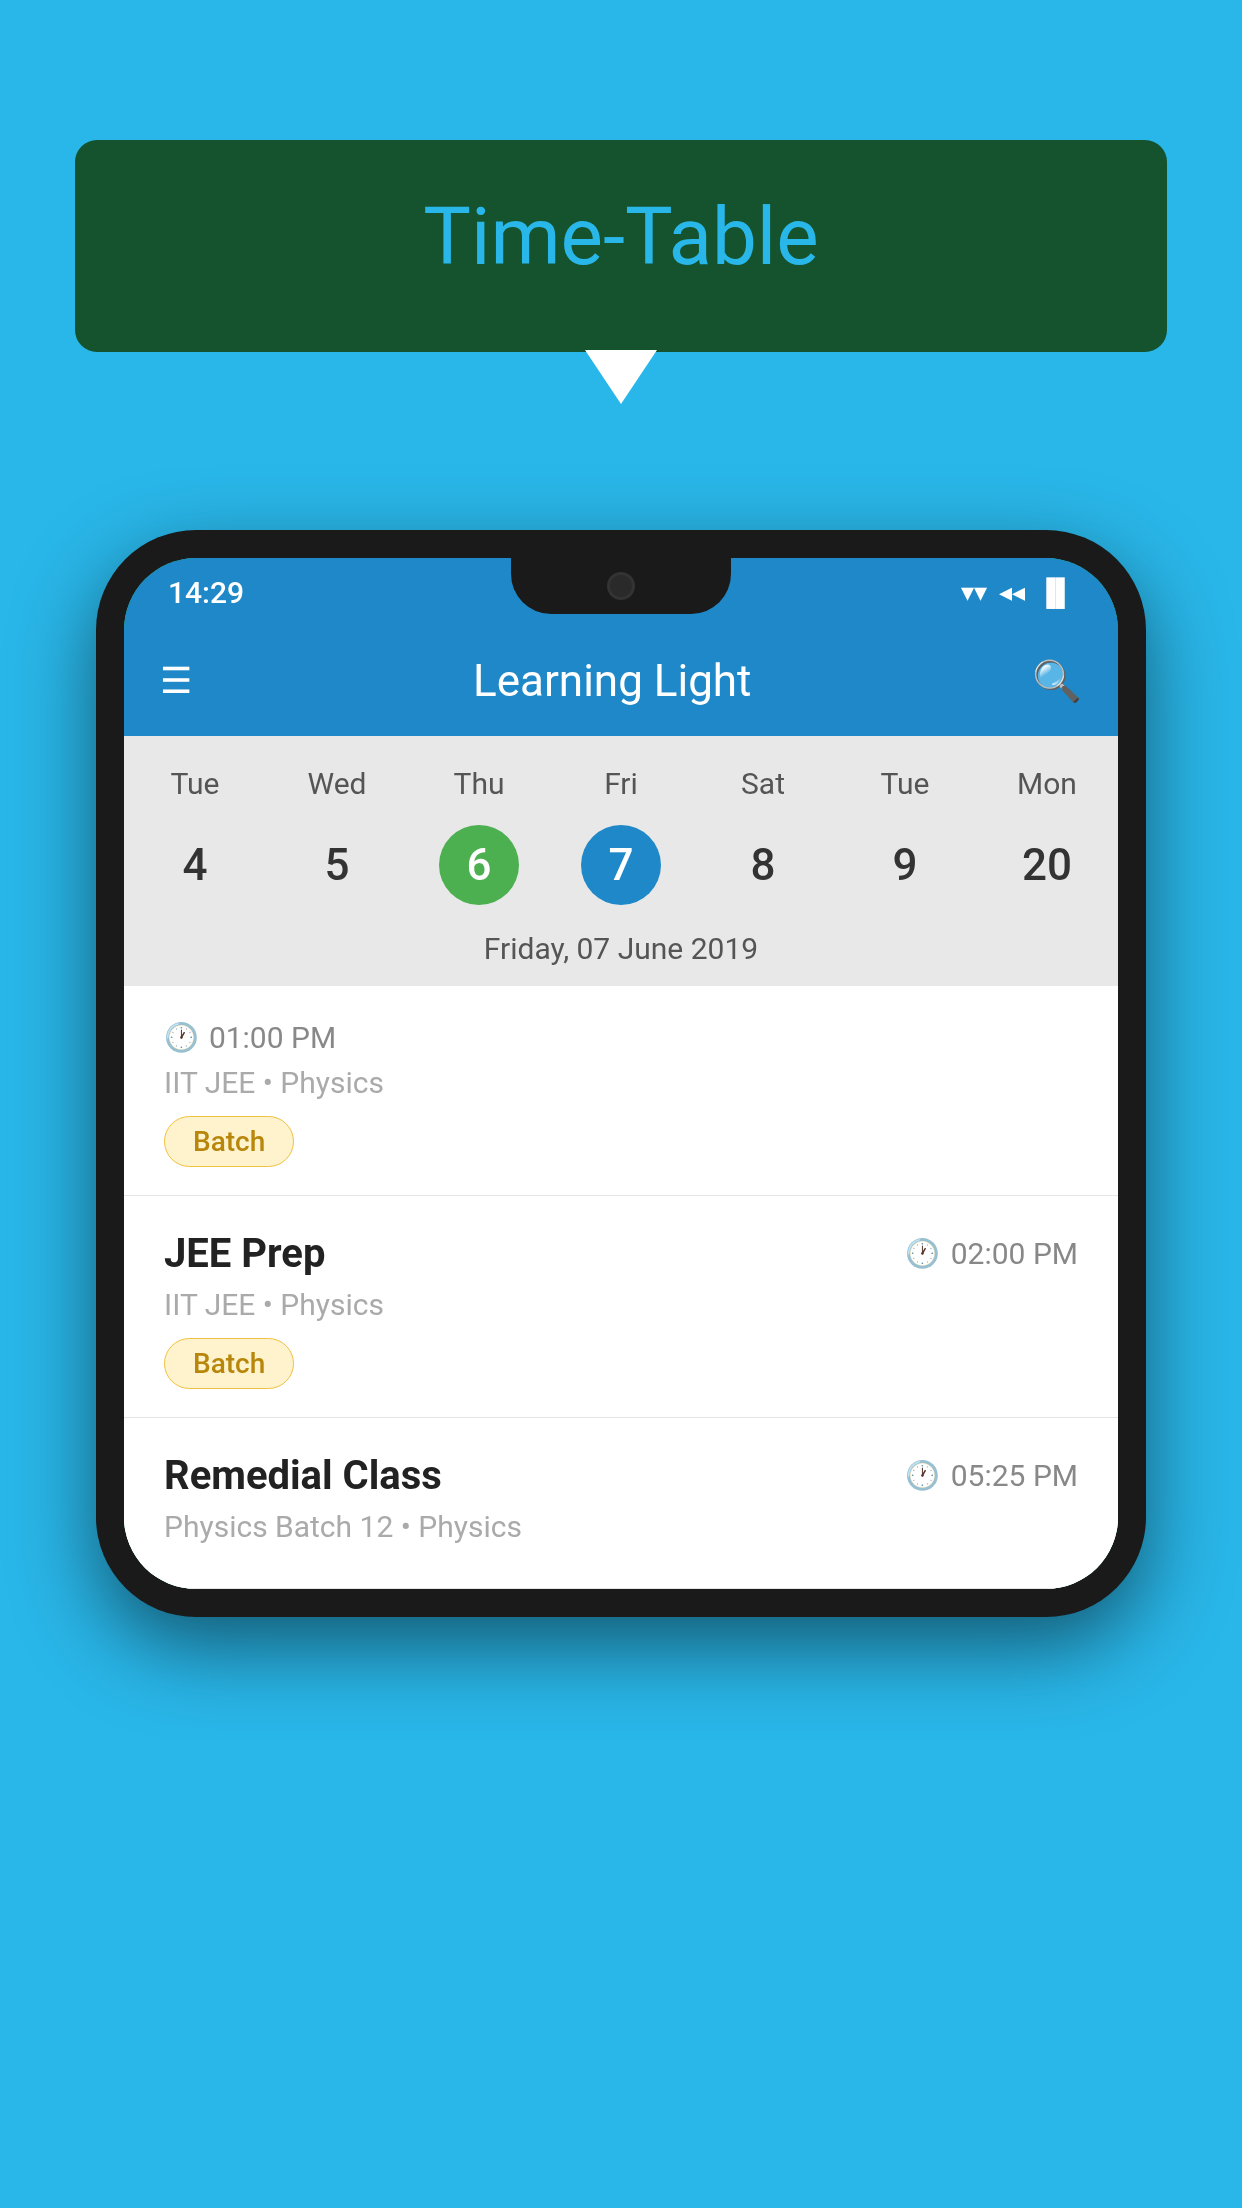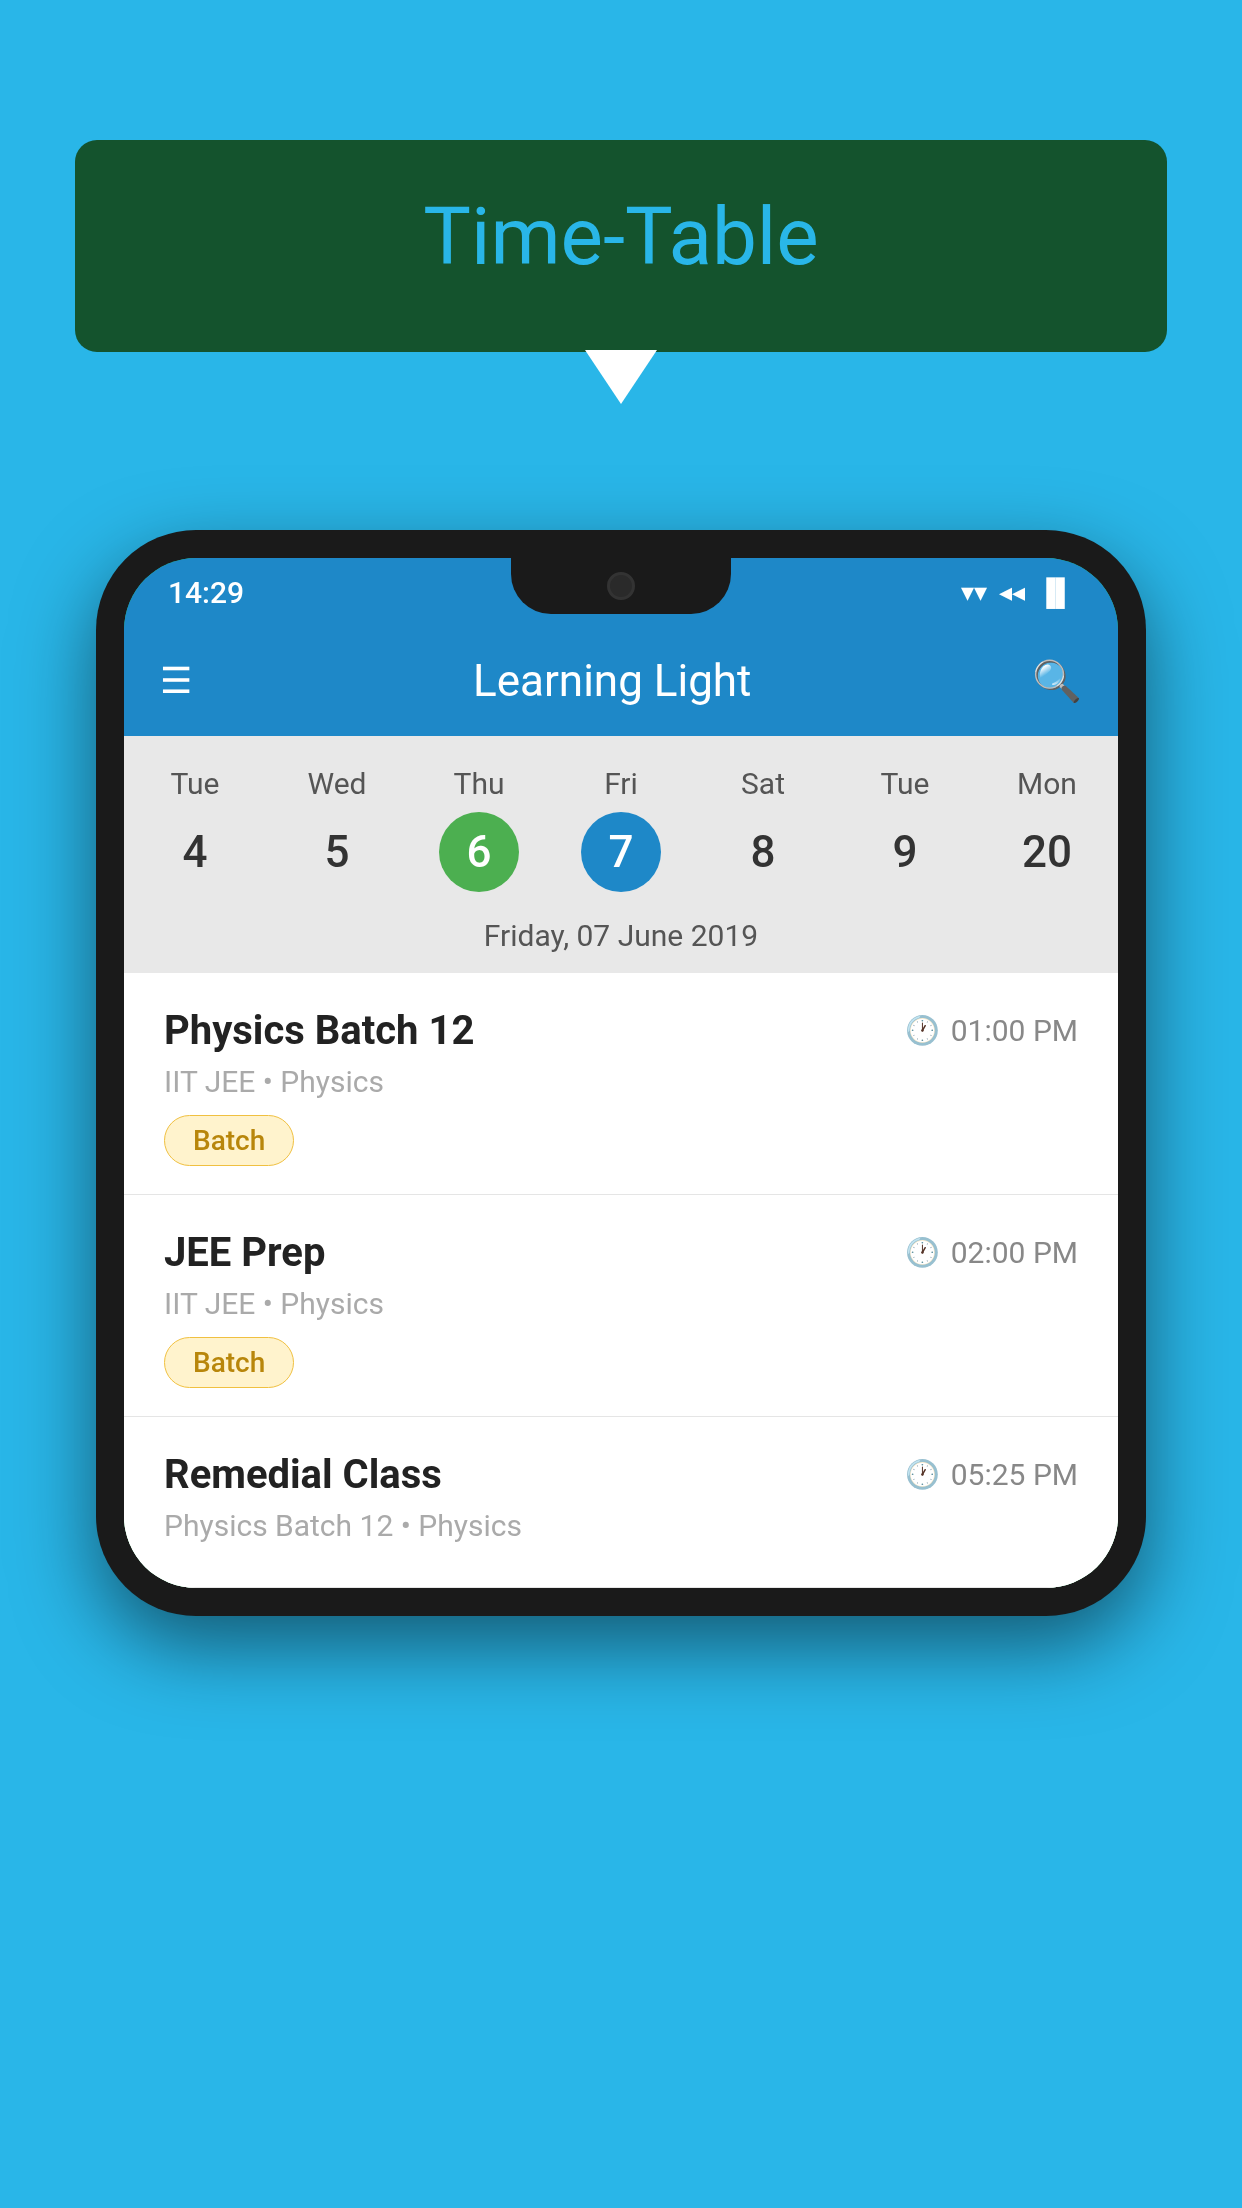--- a/index.html
+++ b/index.html
@@ -169,21 +169,21 @@
     .days-row {
       display: flex;
       justify-content: space-around;
       padding: 10px 0;
     }
 
     .day-col {
       display: flex;
       flex-direction: column;
       align-items: center;
-      gap: 11px;
+      gap: 24px;
       min-width: 130px;
       cursor: pointer;
     }
 
     .day-label {
       font-size: 30px;
       color: #555;
       font-weight: 400;
     }
 
@@ -333,21 +333,20 @@
               <div class="day-label">Mon</div>
               <div class="day-number">20</div>
             </div>
           </div>
         <div class="date-label-row">Friday, 07 June 2019</div>
       </div>
 
       <div class="schedule-list">
 
       <div class="schedule-item"><div class="schedule-item-header">
-              <div class="item-title">Physics Batch 12</div>
               <div class="item-time"><span class="clock-icon">🕐</span> 01:00 PM</div>
             </div><div class="item-subtitle">IIT JEE • Physics</div><span class="batch-badge">Batch</span></div>
           <div class="schedule-item"><div class="schedule-item-header">
               <div class="item-title">JEE Prep</div>
               <div class="item-time"><span class="clock-icon">🕐</span> 02:00 PM</div>
             </div><div class="item-subtitle">IIT JEE • Physics</div><span class="batch-badge">Batch</span></div>
           <div class="schedule-item">
             <div class="schedule-item-header">
               <div class="item-title">Remedial Class</div>
               <div class="item-time"><span class="clock-icon">🕐</span> 05:25 PM</div>

